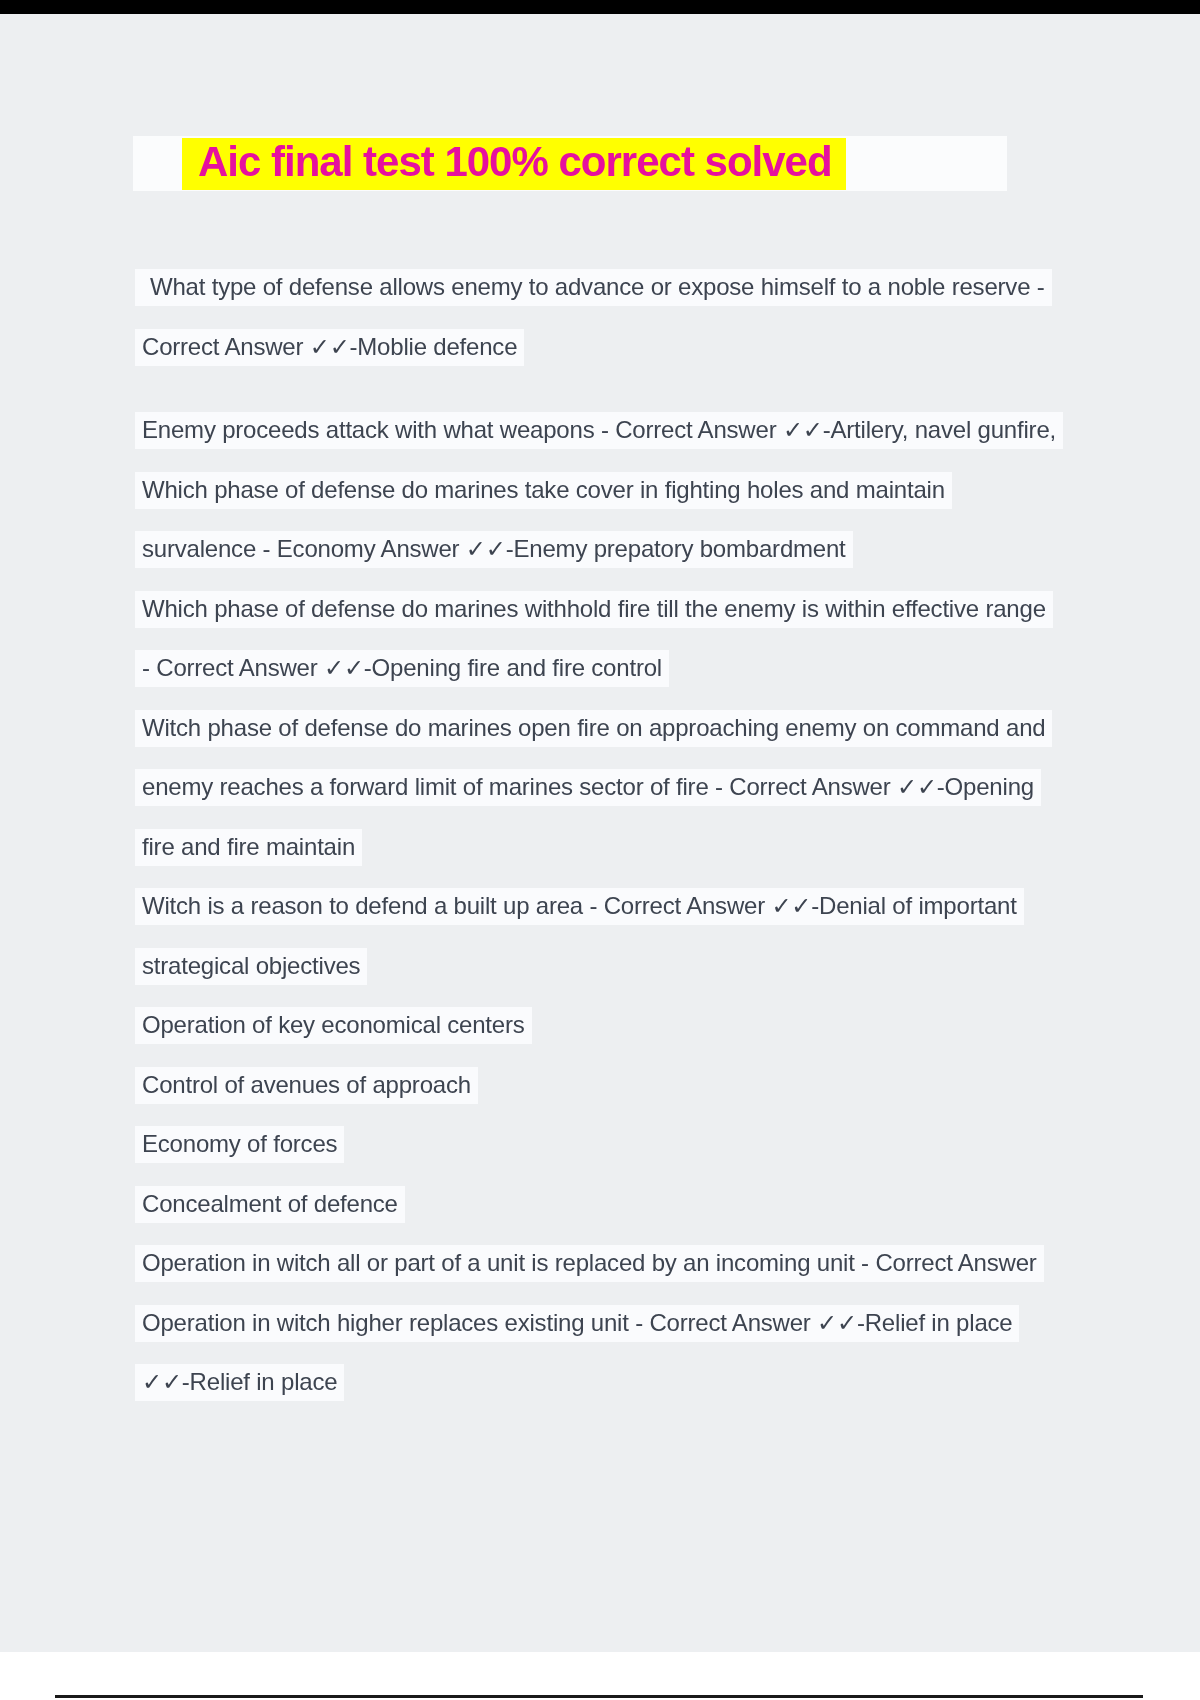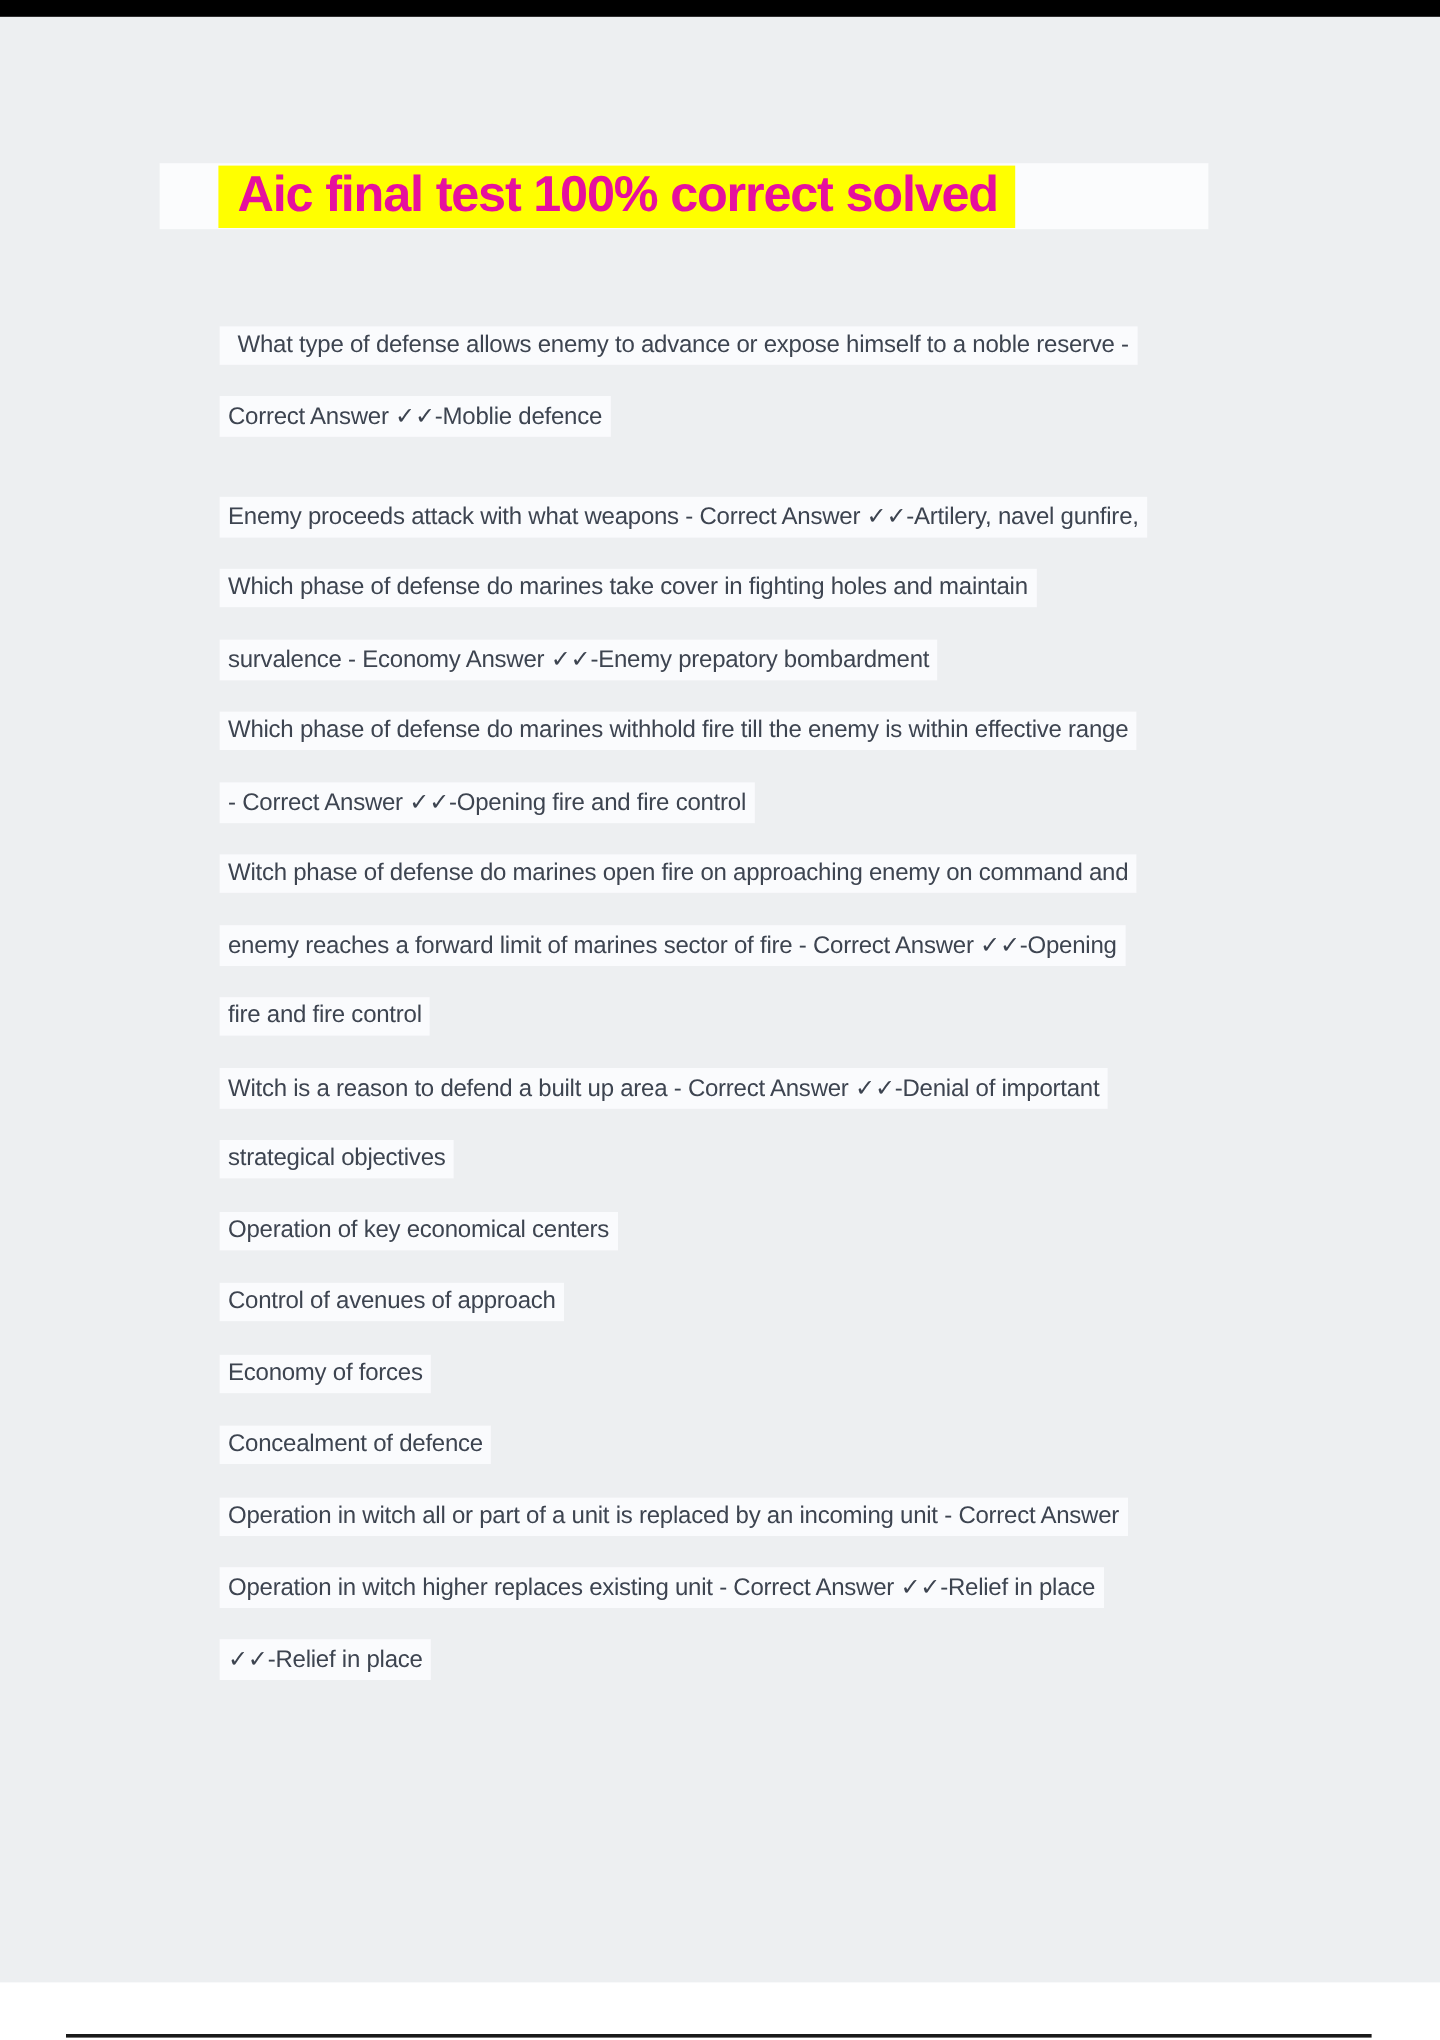--- a/index.html
+++ b/index.html
@@ -34,21 +34,21 @@
     background:var(--title-hl);
     color:var(--title-text);
     font-size:42px;font-weight:bold;letter-spacing:-1px;
     display:inline-flex;align-items:center;
     padding:0 14px 4px 16px;
     white-space:nowrap;
   }
   .content{
     position:absolute;left:135px;top:258px;right:60px;
     color:var(--body-text);
-    font-size:20px;letter-spacing:-0.2px;margin-left:48px;
+    font-size:24px;letter-spacing:-0.2px;
   }
   .line{
     height:59.5px;
     display:flex;align-items:center;
     white-space:nowrap;
   }
   .line.gap-after{margin-bottom:24px;}
   .hl{
     background:var(--line-hl);
     padding:4px 7px 5px 7px;
@@ -95,21 +95,21 @@
       <div class="line">
         <span class="hl">- Correct Answer ✓✓-Opening fire and fire control</span>
       </div>
       <div class="line">
         <span class="hl">Witch phase of defense do marines open fire on approaching enemy on command and</span>
       </div>
       <div class="line">
         <span class="hl">enemy reaches a forward limit of marines sector of fire - Correct Answer ✓✓-Opening</span>
       </div>
       <div class="line">
-        <span class="hl">fire and fire control</span>
+        <span class="hl">fire and fire maintain</span>
       </div>
       <div class="line">
         <span class="hl">Witch is a reason to defend a built up area - Correct Answer ✓✓-Denial of important</span>
       </div>
       <div class="line">
         <span class="hl">strategical objectives</span>
       </div>
       <div class="line">
         <span class="hl">Operation of key economical centers</span>
       </div>

